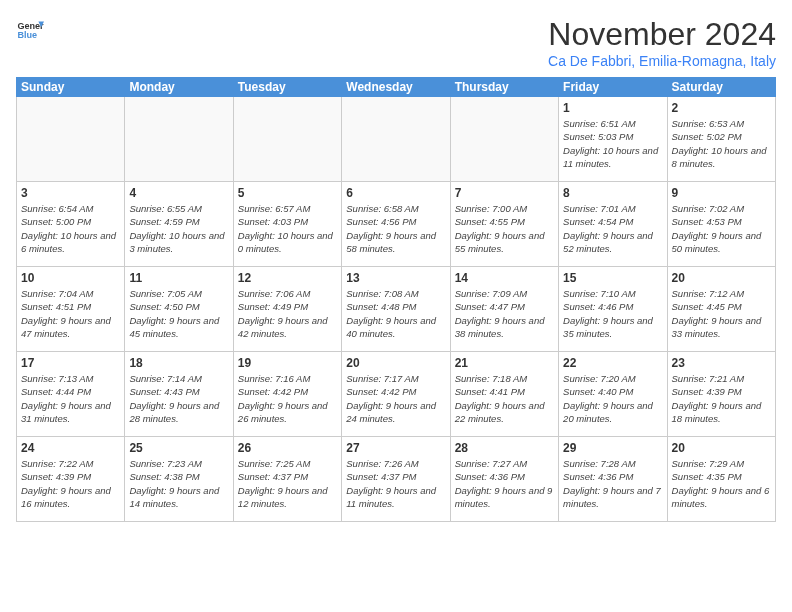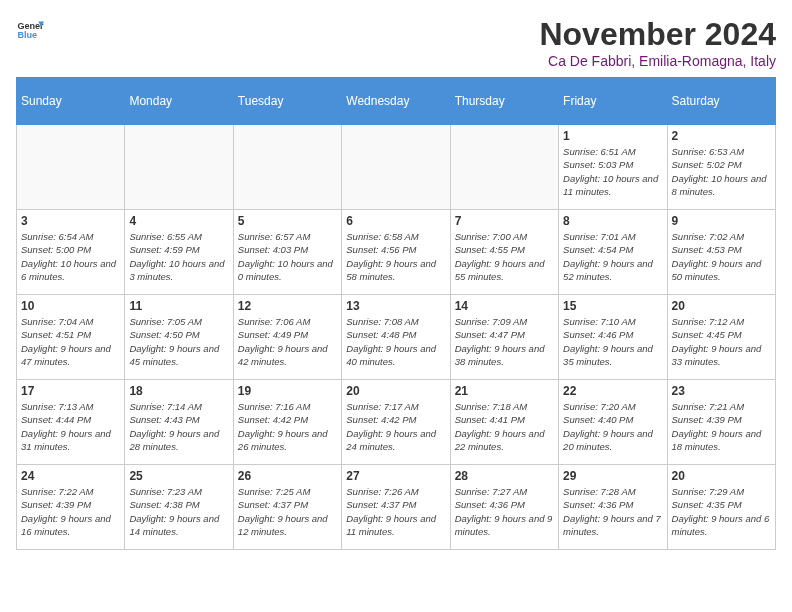--- a/index.html
+++ b/index.html
@@ -23,38 +23,38 @@
     }
     .logo-icon {
       width: 28px;
       height: 28px;
     }
     .title-block {
       text-align: right;
     }
     .month-title {
       font-size: 32px;
-      font-weight: bold;
+      font-weight: normal;
       color: #333;
     }
     .location {
       font-size: 14px;
-      color: #701a75;
+      color: #3b82f6;
     }
     table {
       width: 100%;
       border-collapse: collapse;
       table-layout: fixed;
     }
     th {
       background: #4a90d9;
       color: #fff;
-      padding: 16px 4px;
+      padding: 2px 4px;
       font-size: 12px;
-      font-weight: normal;
+      font-weight: bold;
       text-align: left;
       border: 1px solid #4a90d9;
     }
     td {
       border: 1px solid #ccc;
       vertical-align: top;
       padding: 4px 4px;
       font-size: 10px;
       color: #333;
       height: 85px;

